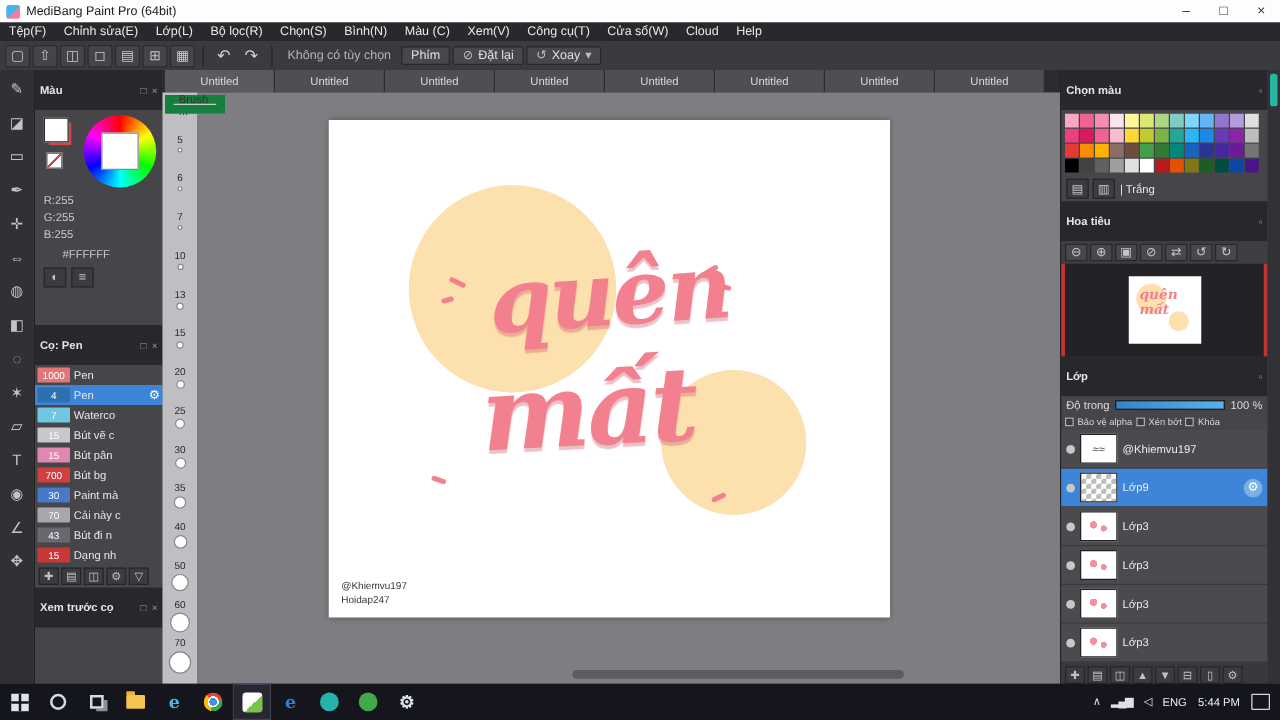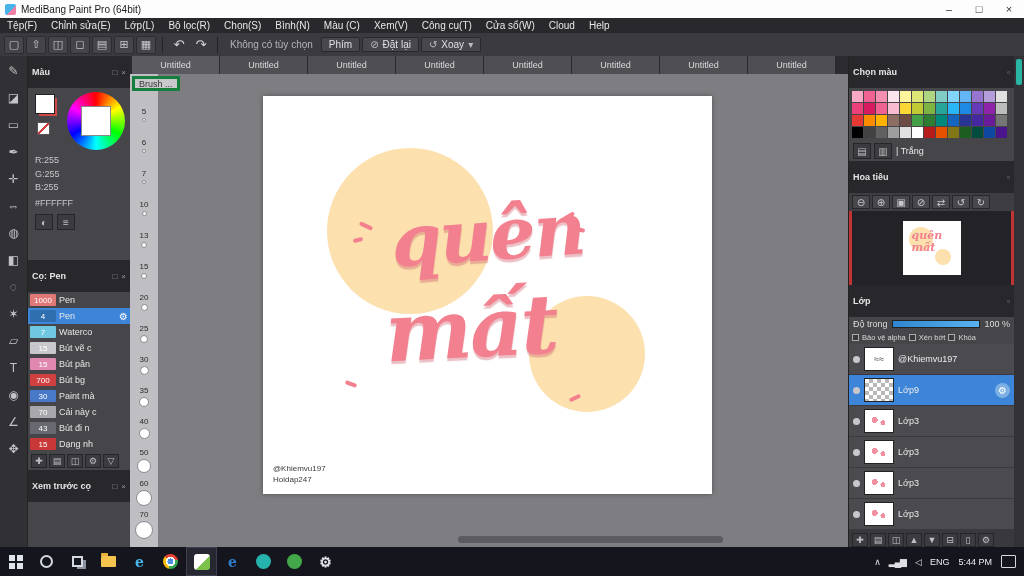--- a/index.html
+++ b/index.html
@@ -37,21 +37,21 @@
   .leftpanels{position:absolute;left:27px;top:0;width:103px;height:491px;display:flex;flex-direction:column;background:#46464a;border-left:1px solid #222}
   .panel-h{height:32px;background:#28282c;display:flex;align-items:center;padding:0 4px;font-size:9px;color:#e4e4e6;font-weight:bold;flex:none}
   .ph-icons{margin-left:auto;display:flex;gap:4px;font-size:8px;color:#9a9a9e;font-weight:normal}
   .mau-panel{height:204px;flex:none}
   .mau-body{position:relative;height:148px}
   .fg-swatch{position:absolute;left:7px;top:6px;width:20px;height:20px;background:#fff;border:1px solid #222;box-shadow:3px 3px 0 -1px #d04848}
   .bg-swatch{position:absolute;left:9px;top:34px;width:13px;height:13px;background:#fff;border:1px solid #555;background-image:linear-gradient(135deg,transparent 45%,#d04040 45% 55%,transparent 55%)}
   .wheel{position:absolute;right:5px;top:4px;width:58px;height:58px;border-radius:50%;background:conic-gradient(#f00,#ff0,#0f0,#0ff,#00f,#f0f,#f00)}
   .wheel::after{content:"";position:absolute;inset:14px;background:#fff;border:1px solid #888}
   .rgb{position:absolute;left:7px;top:66px;font-size:9px;color:#c8c8cc;line-height:1.5}
-  .hex{position:absolute;left:7px;top:110px;font-size:9px;color:#c8c8cc}
+  .hex{position:absolute;left:22px;top:110px;font-size:9px;color:#c8c8cc}
   .mau-icons{position:absolute;left:7px;top:126px;display:flex;gap:4px}
   .m-icon{width:18px;height:16px;background:#3c3c40;border:1px solid #26262a;color:#c0c0c4;font-size:10px;display:flex;align-items:center;justify-content:center}
 
   .co-panel{height:210px;flex:none;display:flex;flex-direction:column}
   .brush-row{height:16px;display:flex;align-items:center;padding:0 2px;gap:3px;flex:none}
   .brush-row.selected{background:var(--selection-blue)}
   .chip{width:26px;height:12px;border-radius:1px;display:flex;align-items:center;justify-content:center;font-size:8px;color:#fff;flex:none}
   .brush-name{font-size:9px;color:#e6e6e8;white-space:nowrap;overflow:hidden}
   .brush-gear{display:none;margin-left:auto;color:#fff;font-size:10px}
   .brush-row.selected .brush-gear{display:block}
@@ -66,21 +66,21 @@
   
   .center{position:absolute;left:130px;top:0;width:738px;height:491px;display:flex;flex-direction:column}
   .tabbar{height:18px;background:#2c2c30;display:flex;gap:1px;padding-left:2px;flex:none}
   .tab{width:87px;background:#4e4e53;color:#dcdcde;font-size:9px;display:flex;align-items:center;justify-content:center}
   .tab:first-child{background:#5a5a60}
   .center-body{display:flex;flex:1;min-height:0}
   .sizestrip{width:28px;background:#bfbfc3;display:flex;flex-direction:column;align-items:center;padding-top:3px;overflow:hidden;flex:none}
   .size-item{display:flex;flex-direction:column;align-items:center;height:31px;flex:none}
   .size-num{font-size:8px;color:#2a2a2a;line-height:1}
   .size-dot{background:#fff;border:1px solid #8a8a8e;border-radius:50%;margin-top:2px}
-  .brush-popup{position:absolute;left:132px;top:20px;width:48px;height:15px;background:#c9c9cd;border:3px solid #15803d;font-size:9px;color:#333;display:flex;align-items:center;padding-left:4px;z-index:6}
+  .brush-popup{position:absolute;left:132px;top:20px;width:48px;height:15px;background:#c9c9cd;border:7px solid #15803d;font-size:9px;color:#333;display:flex;align-items:center;padding-left:4px;z-index:6}
 
   .canvas-area{position:relative;flex:1;background:#7e7e82}
   .canvas{position:absolute;left:105px;top:22px;width:449px;height:398px;background:#fff;box-shadow:0 0 5px rgba(0,0,0,.35)}
   .circle{position:absolute;border-radius:50%;background:var(--canvas-circle)}
   .c1{left:64px;top:52px;width:166px;height:166px}
   .c2{left:266px;top:200px;width:116px;height:116px}
   .script{position:absolute;font-family:"DejaVu Serif",serif;font-style:italic;font-weight:bold;color:var(--canvas-text);text-shadow:0 3px 1px rgba(205,95,110,.4);letter-spacing:-2px}
   .w1{left:128px;top:96px;font-size:72px;transform:rotate(-4deg)}
   .w2{left:122px;top:184px;font-size:82px;transform:rotate(-3deg)}
   .credit{position:absolute;left:10px;top:368px;font-size:8px;color:#3a3a3a;line-height:1.35}

